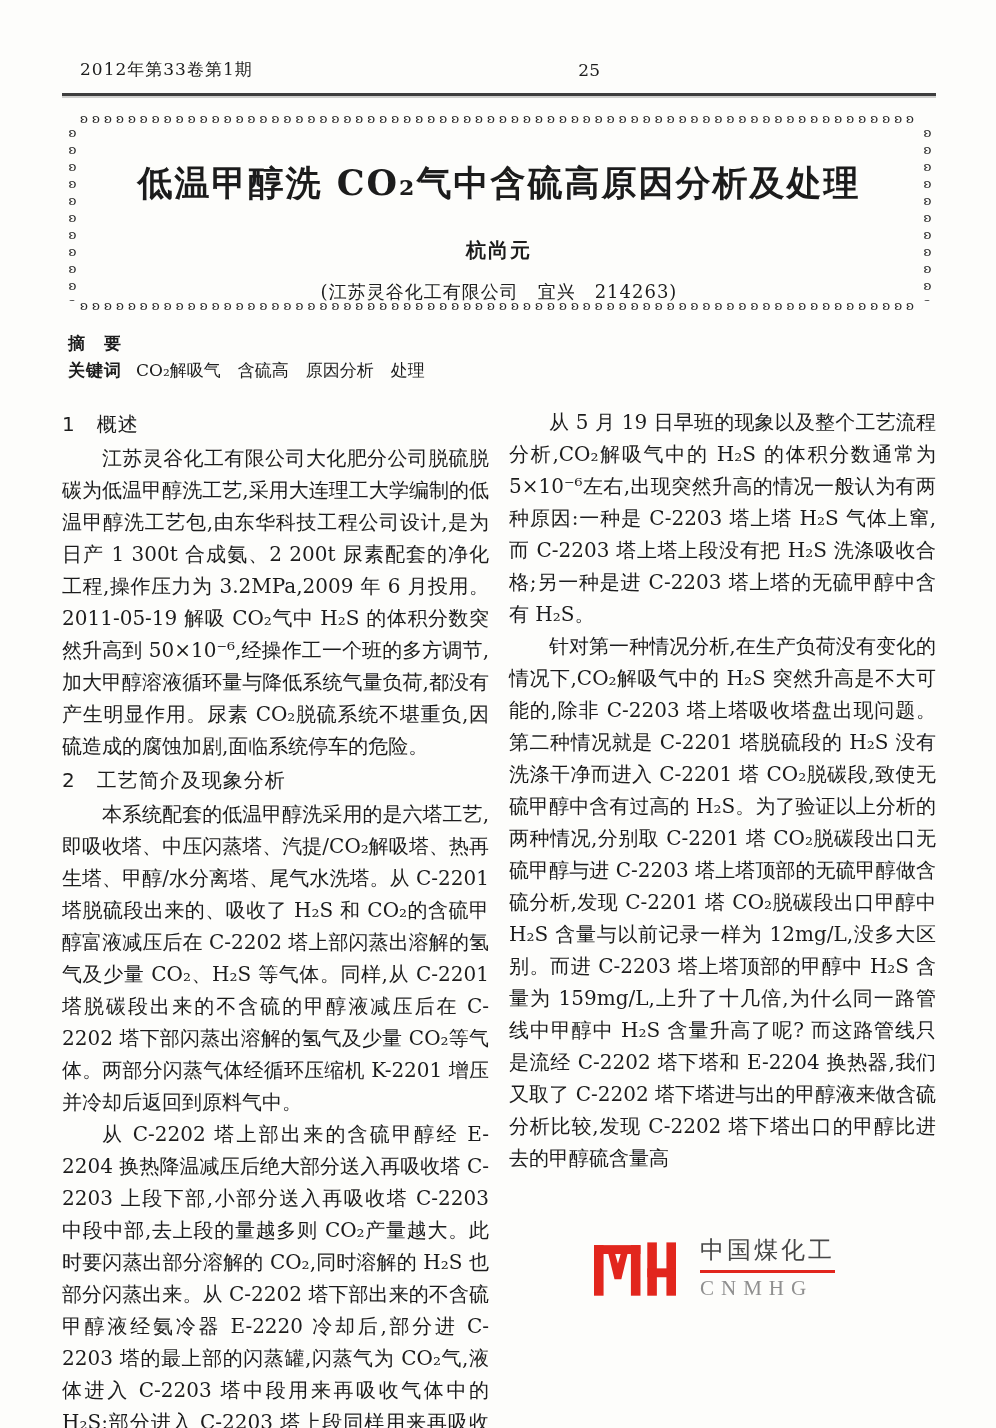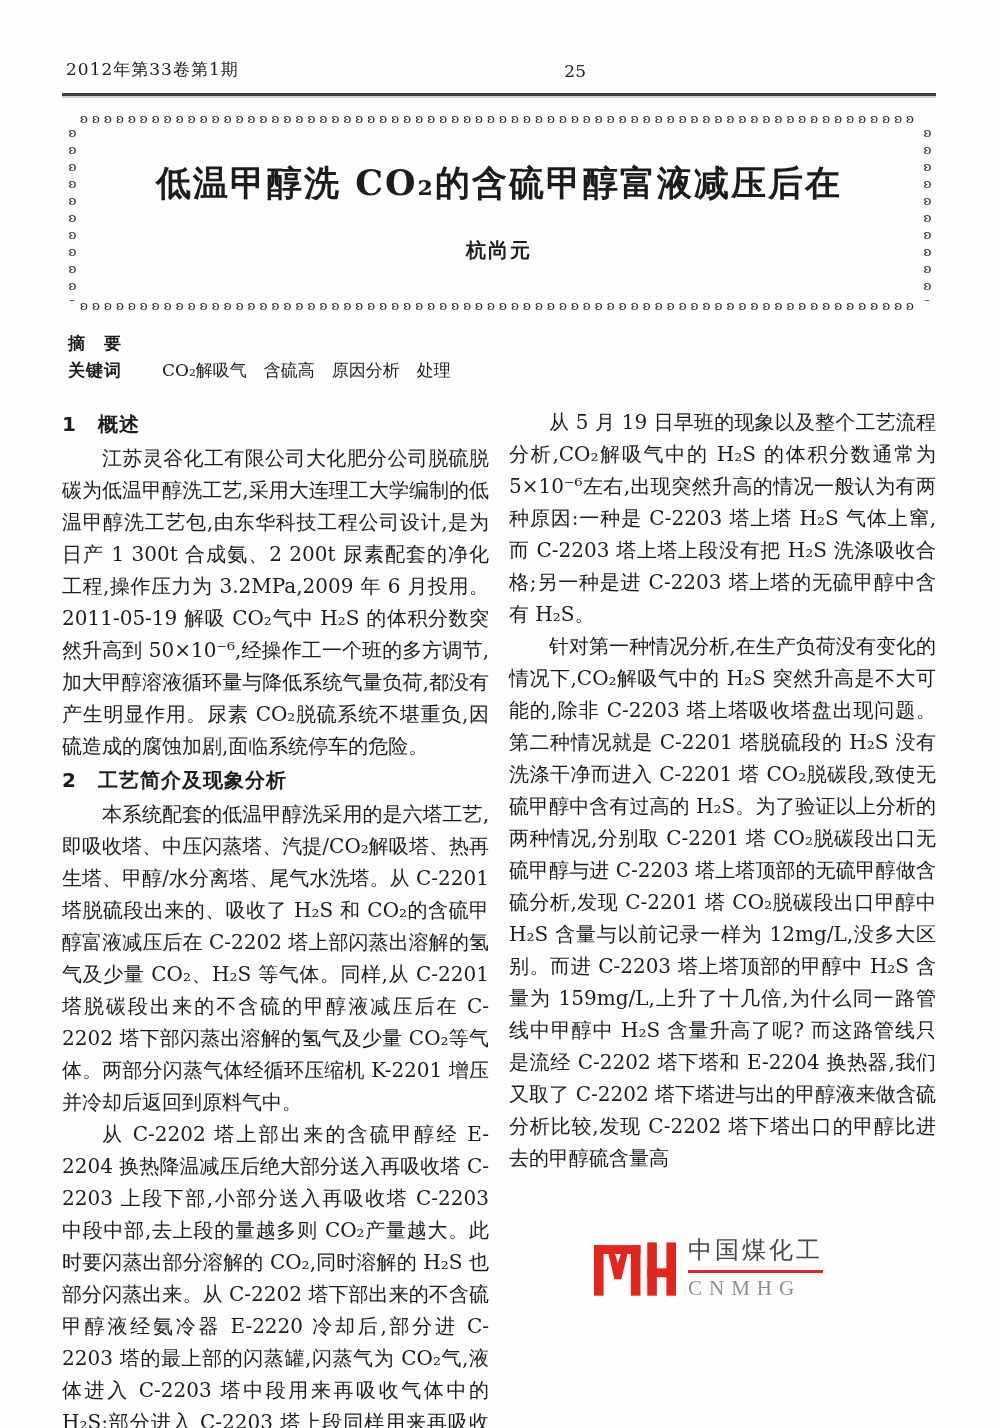--- a/index.html
+++ b/index.html
@@ -10,22 +10,22 @@
     margin:0 auto;
     background:var(--paper,#fdfdfb);
     color:var(--ink,#1c1c1c);
     font-family:"DejaVu Serif","Liberation Serif",serif;
     overflow:hidden;
   }
   .inner { padding:58px 60px 0 62px; }
 
   
   .journal-header {
-    display:flex; align-items:flex-end;
-    font-size:17px; padding:0 4px 10px 4px;
+    display:flex; align-items:center;
+    font-size:17px; padding:0 4px 10px 4px;margin-left:14px;
   }
   .jh-left { width:260px; letter-spacing:1px; }
   .jh-center { flex:1; text-align:center; letter-spacing:10px; font-size:18px; }
   .jh-right { width:260px; text-align:right; font-size:17px; }
   .header-rule { height:3px; background:var(--rule,#3e3e3e); margin-top:2px; box-shadow:0 2px 0 rgba(120,120,120,.35); }
 
   
   .title-box {
     position:relative;
     margin:16px 2px 0 2px;
@@ -43,41 +43,41 @@
 
   .article-title {
     font-size:35px; font-weight:bold; letter-spacing:2px;
     margin-top:18px;
   }
   .author-name { font-size:20px; font-weight:bold; margin-top:30px; letter-spacing:2px; }
   .affiliation { font-size:18px; margin-top:16px; letter-spacing:1px; }
 
   
   .meta-block { margin:16px 6px 0 6px; font-size:17px; line-height:27px; }
-  .meta-row { display:flex;gap:26px; }
+  .meta-row { display:flex; }
   .meta-label { font-weight:bold; white-space:nowrap; letter-spacing:1px; }
   .meta-text { margin-left:14px; }
 
   
   .body-cols { display:flex; gap:20px; margin-top:22px; }
   .col { width:428px; font-size:20px; line-height:32px; text-align:justify; }
-  .sec-heading { font-weight:bold; font-family:"DejaVu Sans","Liberation Sans",sans-serif; letter-spacing:1px; margin:2px 0 2px 0; }
+  .sec-heading { font-weight:normal; font-family:"DejaVu Sans","Liberation Sans",sans-serif; letter-spacing:1px; margin:2px 0 2px 0; }
   .para { text-indent:2em; }
   .para-cont { text-indent:0; }
 
   
   .watermark {
     position:absolute; left:594px; top:1234px;
     width:345px; height:92px;
     background:var(--paper,#fdfdfb);
     display:flex; align-items:flex-start;
     z-index:5;
   }
   .wm-logo { color:var(--accent-red,#e2261d); margin-top:4px; }
-  .wm-textcol { margin-left:12px; font-family:"DejaVu Sans","Liberation Sans",sans-serif; }
+  .wm-textcol { margin-left:24px; font-family:"DejaVu Sans","Liberation Sans",sans-serif; }
   .wm-title {
     font-size:24px; color:#474747; letter-spacing:3px;
     border-bottom:3px solid var(--accent-red,#e2261d);
     padding-bottom:4px; display:inline-block;
   }
   .wm-sub { font-size:21px; color:var(--wm-gray,#8f8f8f); letter-spacing:7px; margin-top:3px;font-family:Liberation Serif, serif; }
 </style>
 </head>
 <body>
 
@@ -89,22 +89,23 @@
       <div class="jh-right">25</div>
     </div>
     <div class="header-rule"></div>
 
     <div class="title-box">
       <div class="deco deco-h deco-top curl-row">ʚʚʚʚʚʚʚʚʚʚʚʚʚʚʚʚʚʚʚʚʚʚʚʚʚʚʚʚʚʚʚʚʚʚʚʚʚʚʚʚʚʚʚʚʚʚʚʚʚʚʚʚʚʚʚʚʚʚʚʚʚʚʚʚʚʚʚʚʚʚʚʚʚʚʚʚʚʚʚʚʚʚʚʚʚʚʚʚʚʚ</div>
       <div class="deco deco-h deco-bottom curl-row">ʚʚʚʚʚʚʚʚʚʚʚʚʚʚʚʚʚʚʚʚʚʚʚʚʚʚʚʚʚʚʚʚʚʚʚʚʚʚʚʚʚʚʚʚʚʚʚʚʚʚʚʚʚʚʚʚʚʚʚʚʚʚʚʚʚʚʚʚʚʚʚʚʚʚʚʚʚʚʚʚʚʚʚʚʚʚʚʚʚʚ</div>
       <div class="deco deco-v deco-left curl-col">ʚʚʚʚʚʚʚʚʚʚʚʚʚʚʚʚʚʚʚʚʚʚʚʚʚʚʚʚʚʚ</div>
       <div class="deco deco-v deco-right curl-col">ʚʚʚʚʚʚʚʚʚʚʚʚʚʚʚʚʚʚʚʚʚʚʚʚʚʚʚʚʚʚ</div>
 
-      <div class="article-title">低温甲醇洗 CO₂的含硫甲醇富液减压后在</div>
+      <div class="article-title">低温甲醇洗 CO₂气中含硫高原因分析及处理</div>
       <div class="author-name">杭尚元</div>
+      <div class="affiliation">(江苏灵谷化工有限公司　宜兴　214263)</div>
     </div>
 
     <div class="meta-block">
       <div class="meta-row">
         <span class="meta-label">摘　要</span>
       </div>
       <div class="meta-row">
         <span class="meta-label">关键词</span>
         <span class="meta-text">CO₂解吸气　含硫高　原因分析　处理</span>
       </div>

